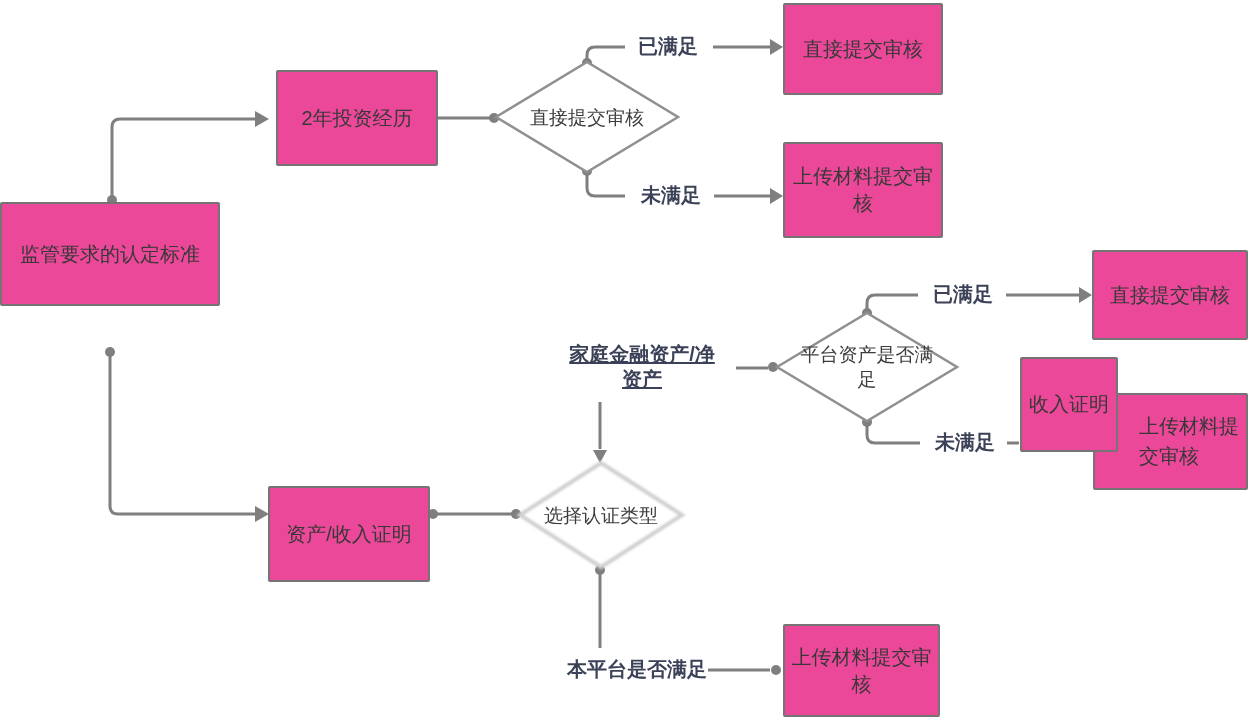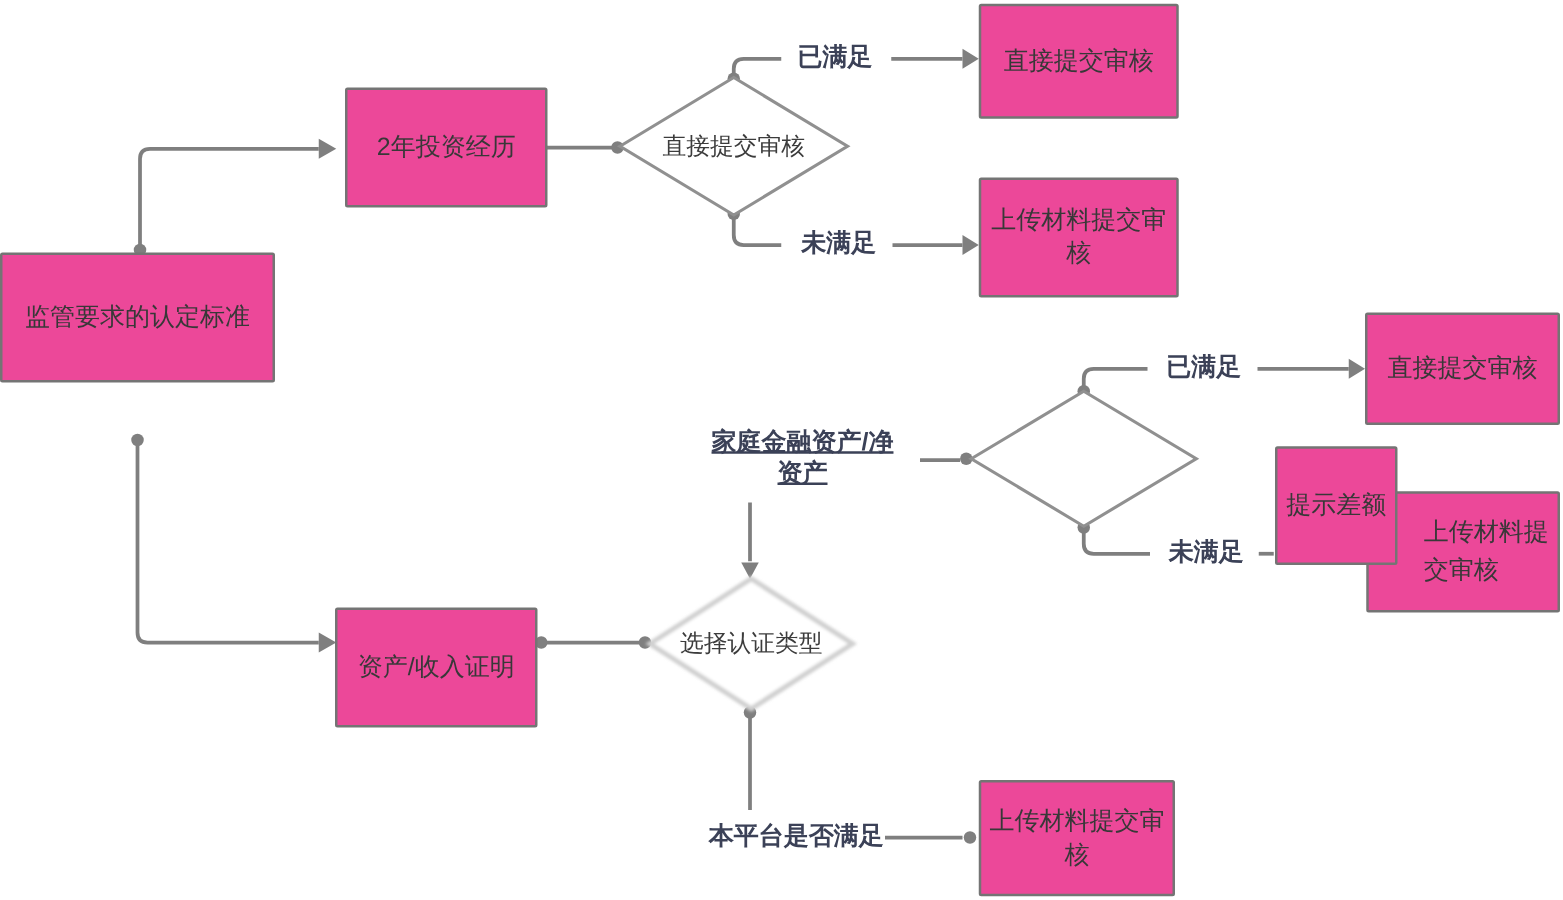--- a/index.html
+++ b/index.html
@@ -122,26 +122,27 @@
 
   <div class="node" style="left:783px; top:142px; width:160px; height:96px; padding:0 6px;">上传材料提交审核</div>
 
   <div class="node" style="left:268px; top:466px; width:162px; height:96px;margin-top:20px;">资产/收入证明</div>
 
   <div class="node" style="left:1092px; top:250px; width:156px; height:90px;">直接提交审核</div>
 
   <div class="node" style="left:1093px; top:393px; width:155px; height:97px; z-index:2;
        display:block; text-align:left; padding:16px 2px 0 44px; line-height:30px;">上传材料提交审核</div>
 
-  <div class="node" style="left:1020px; top:357px; width:98px; height:95px; z-index:3;">提示差额</div>
+  <div class="node" style="left:1020px; top:357px; width:98px; height:95px; z-index:3;">收入证明</div>
 
   <div class="node" style="left:783px; top:624px; width:157px; height:93px; padding:0 6px;">上传材料提交审核</div>
 
   <div class="diamond-text" style="left:497px; top:92px; width:180px; height:50px;">直接提交审核</div>
 
+  <div class="diamond-text" style="left:794px; top:330px; width:146px; height:74px;">平台资产是否满足</div>
 
   <div class="diamond-text" style="left:516px; top:490px; width:170px; height:50px;">选择认证类型</div>
 
   <div class="edge-label" style="left:613px; top:34px; width:110px;">已满足</div>
 
   <div class="edge-label" style="left:616px; top:183px; width:110px;">未满足</div>
 
   <div class="edge-label" style="left:560px; top:342px; width:164px;text-decoration:underline;">家庭金融资产/净资产</div>
 
   <div class="edge-label" style="left:908px; top:282px; width:110px;">已满足</div>

